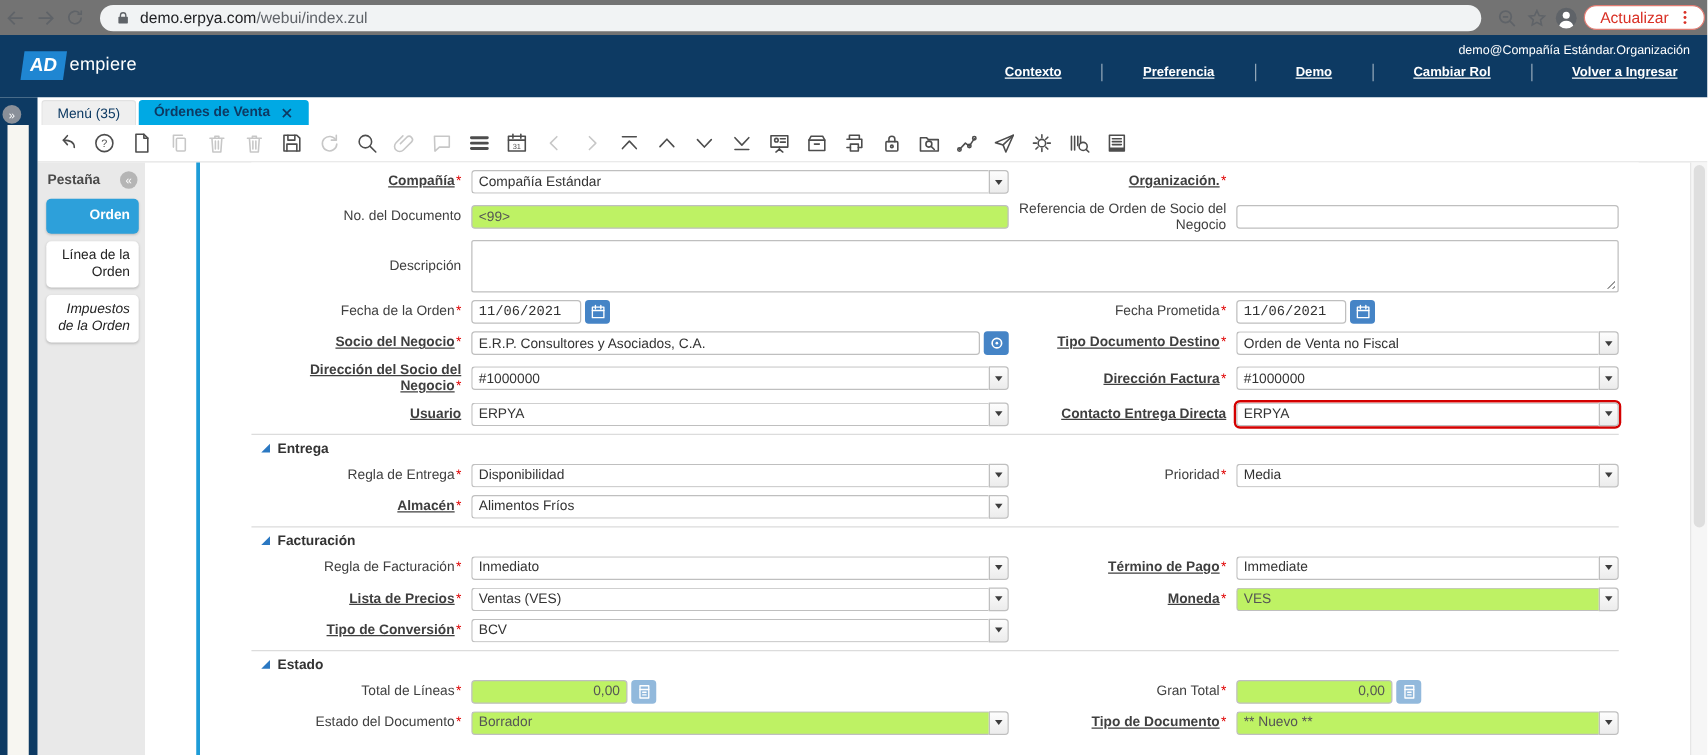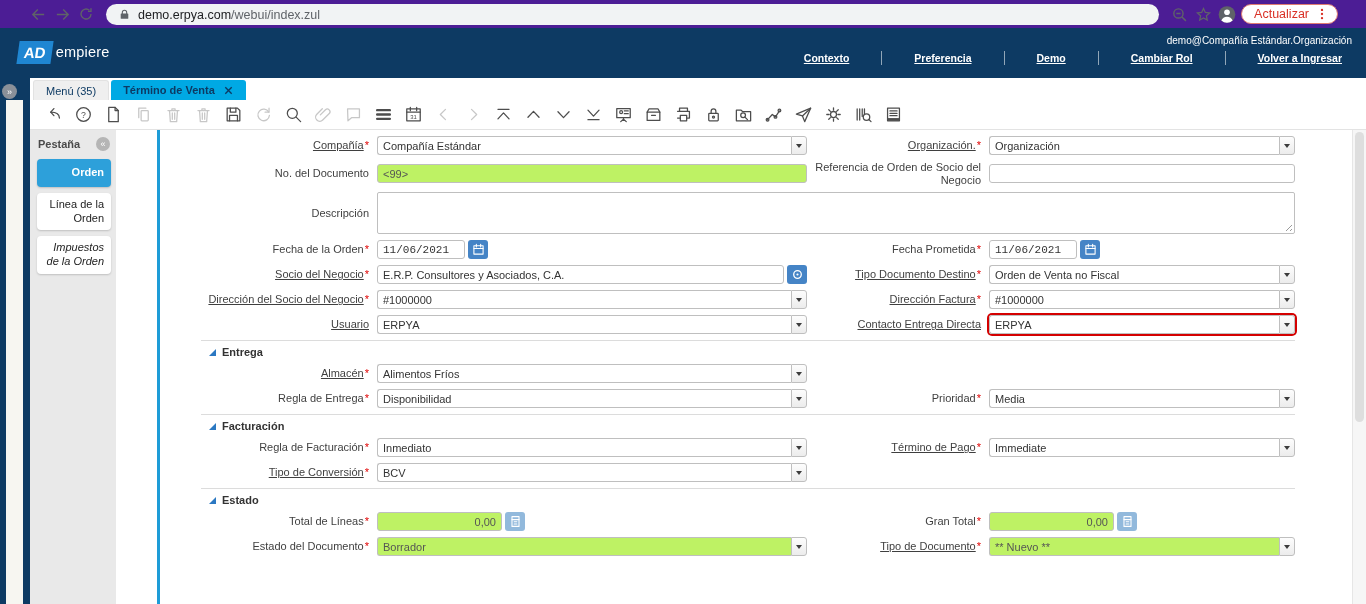--- a/index.html
+++ b/index.html
@@ -1,20 +1,20 @@
 <!DOCTYPE html>
 <html style="--navy: #0d3a63; --azure: #00a9e4; --tabblue: #2da0da; --bluebar: #1e9cd7; --logoblue: #1f86d2; --btnblue: #4584c6; --btnlblue: #92b9dc; --sectblue: #2b78c2; --chromered: #d93025;"><head>
 <meta charset="utf-8">
 <style>
   * { margin:0; padding:0; box-sizing:border-box; }
   html,body { width:1366px; height:604px; overflow:hidden; background:#fff;
     font-family:"Liberation Sans", sans-serif; }
 
   
-  .chrome { height:28px; display:flex; align-items:center; background:#4c1d95; padding:0 28px; gap:4px; }
+  .chrome { height:28px; display:flex; align-items:center; background:#737373; padding:0 2px; gap:4px; }
   .chrome .navic { width:20px; height:20px; display:flex; align-items:center; justify-content:center; cursor:pointer; }
   .chrome svg { display:block; }
   .urlbar { flex:1; height:21px; background:#f1f3f4; border-radius:11px; display:flex; align-items:center;
     padding:0 12px; gap:7px; margin:0 6px; }
   .urlbar .domain { font-size:12.5px; color:#202124; }
   .urlbar .path { font-size:12.5px; color:#5f6368; }
   .update-pill { display:flex; align-items:center; gap:6px; border:1.5px solid #e07b72; border-radius:13px;
     padding:2px 8px 2px 12px; cursor:pointer; background:#fff; }
   .update-pill .uptext { color:#d93025; font-size:12.5px; }
 
@@ -62,21 +62,21 @@
   .sbtab { border-radius:4px; padding:5px 7px; font-size:11px; text-align:right; margin-bottom:6px; cursor:pointer;
     background:#fff; color:#222; box-shadow:0 1px 2px rgba(0,0,0,.18); line-height:1.25; }
   .sbtab.active { background:var(--tabblue); color:#fff; font-weight:bold; padding:7px 7px; }
   .sbtab.italic { font-style:italic; }
 
   .blue-line { width:3px; flex:none; background:var(--bluebar); }
 
   .formarea { flex:1; background:#fff; padding:6px 16px 0 0; overflow:hidden; position:relative; }
   .frow { display:grid; grid-template-columns:176px 430px 182px 1fr; align-items:center; margin-bottom:6px; min-height:19px; }
   .flabel { text-align:right; padding-right:8px; font-size:11px; color:#3f3f3f; line-height:1.15; }
-  .flabel .lbl.link { text-decoration:underline; cursor:pointer; }
+  .flabel .lbl.link { text-decoration:underline; cursor:pointer;font-weight:bold; }
   .flabel .req { color:#e00000; margin-left:1px; }
   .fval { display:flex; align-items:center; min-width:0; }
   .fwrap { display:flex; flex:1; min-width:0; border-radius:3px; }
   .fwrap.highlight { box-shadow:0 0 0 2px #d40000; }
   .tinput, .combo { height:19px; border:1px solid #bfbfbf; border-radius:3px; background:#fff; font-size:11px;
     color:#333; padding:0 5px; display:flex; align-items:center; flex:1; min-width:0; white-space:nowrap; overflow:hidden; }
   .combo { border-radius:3px 0 0 3px; border-right:none; }
   .combo-btn { width:16px; height:19px; flex:none; border:1px solid #bfbfbf; border-radius:0 3px 3px 0;
     background:linear-gradient(#fdfdfd,#ececec); display:flex; align-items:center; justify-content:center; cursor:pointer; }
   .combo-btn .caret { width:0; height:0; border-left:3.5px solid transparent; border-right:3.5px solid transparent;
@@ -186,21 +186,21 @@
       </div>
     <div class="rail-inner"></div>
   </div>
 
   <div class="main">
     <div class="tabstrip">
       <div class="wtab plain">
           <span>Menú (35)</span>
         </div>
       <div class="wtab active">
-        <span>Término de Venta</span>
+        <span>Órdenes de Venta</span>
         <span class="tclose">
           <svg viewBox="0 0 24 24" width="11" height="11" fill="none" stroke="#0d3a63" stroke-width="3">
               <path d="M5 5l14 14M19 5 5 19"></path>
             </svg>
         </span>
       </div>
     </div>
 
     <div class="toolbar" id="toolbar">
         <button class="tbtn">
@@ -458,28 +458,20 @@
             <div class="flabel"><span class="lbl link">Compañía</span><span class="req">*</span></div>
             <div class="fval">
               <div class="fwrap">
                 <div class="combo">Compañía Estándar</div>
                 <div class="combo-btn">
                   <span class="caret"></span>
                 </div>
               </div>
             </div>
             <div class="flabel"><span class="lbl link">Organización.</span><span class="req">*</span></div>
-            <div class="fval">
-              <div class="fwrap">
-                <div class="combo">Organización</div>
-                <div class="combo-btn">
-                  <span class="caret"></span>
-                </div>
-              </div>
-            </div>
           </div>
           <div class="frow">
             <div class="flabel"><span class="lbl">No. del Documento</span></div>
             <div class="fval">
               <div class="tinput readonly">&lt;99&gt;</div>
             </div>
             <div class="flabel"><span class="lbl">Referencia de Orden de Socio del Negocio</span></div>
             <div class="fval">
               <div class="tinput"></div>
             </div>
@@ -572,71 +564,91 @@
                 </div>
               </div>
             </div>
           </div>
           <div class="sect-divider"></div>
           <div class="sect-head">
             <span class="tri"></span>
             <span class="sect-title">Entrega</span>
           </div>
           <div class="frow">
+            <div class="flabel"><span class="lbl">Regla de Entrega</span><span class="req">*</span></div>
+            <div class="fval">
+              <div class="fwrap">
+                <div class="combo">Disponibilidad</div>
+                <div class="combo-btn">
+                  <span class="caret"></span>
+                </div>
+              </div>
+            </div>
+            <div class="flabel"><span class="lbl">Prioridad</span><span class="req">*</span></div>
+            <div class="fval">
+              <div class="fwrap">
+                <div class="combo">Media</div>
+                <div class="combo-btn">
+                  <span class="caret"></span>
+                </div>
+              </div>
+            </div>
+          </div>
+          <div class="frow">
             <div class="flabel"><span class="lbl link">Almacén</span><span class="req">*</span></div>
             <div class="fval">
               <div class="fwrap">
                 <div class="combo">Alimentos Fríos</div>
                 <div class="combo-btn">
                   <span class="caret"></span>
                 </div>
               </div>
             </div>
             <div></div>
             <div></div>
-          </div>
-          <div class="frow">
-            <div class="flabel"><span class="lbl">Regla de Entrega</span><span class="req">*</span></div>
-            <div class="fval">
-              <div class="fwrap">
-                <div class="combo">Disponibilidad</div>
-                <div class="combo-btn">
-                  <span class="caret"></span>
-                </div>
-              </div>
-            </div>
-            <div class="flabel"><span class="lbl">Prioridad</span><span class="req">*</span></div>
-            <div class="fval">
-              <div class="fwrap">
-                <div class="combo">Media</div>
-                <div class="combo-btn">
-                  <span class="caret"></span>
-                </div>
-              </div>
-            </div>
           </div>
           <div class="sect-divider"></div>
           <div class="sect-head">
             <span class="tri"></span>
             <span class="sect-title">Facturación</span>
           </div>
           <div class="frow">
             <div class="flabel"><span class="lbl">Regla de Facturación</span><span class="req">*</span></div>
             <div class="fval">
               <div class="fwrap">
                 <div class="combo">Inmediato</div>
                 <div class="combo-btn">
                   <span class="caret"></span>
                 </div>
               </div>
             </div>
             <div class="flabel"><span class="lbl link">Término de Pago</span><span class="req">*</span></div>
             <div class="fval">
               <div class="fwrap">
                 <div class="combo">Immediate</div>
+                <div class="combo-btn">
+                  <span class="caret"></span>
+                </div>
+              </div>
+            </div>
+          </div>
+          <div class="frow">
+            <div class="flabel"><span class="lbl link">Lista de Precios</span><span class="req">*</span></div>
+            <div class="fval">
+              <div class="fwrap">
+                <div class="combo">Ventas (VES)</div>
+                <div class="combo-btn">
+                  <span class="caret"></span>
+                </div>
+              </div>
+            </div>
+            <div class="flabel"><span class="lbl link">Moneda</span><span class="req">*</span></div>
+            <div class="fval">
+              <div class="fwrap">
+                <div class="combo readonly">VES</div>
                 <div class="combo-btn">
                   <span class="caret"></span>
                 </div>
               </div>
             </div>
           </div>
           <div class="frow">
             <div class="flabel"><span class="lbl link">Tipo de Conversión</span><span class="req">*</span></div>
             <div class="fval">
               <div class="fwrap">

